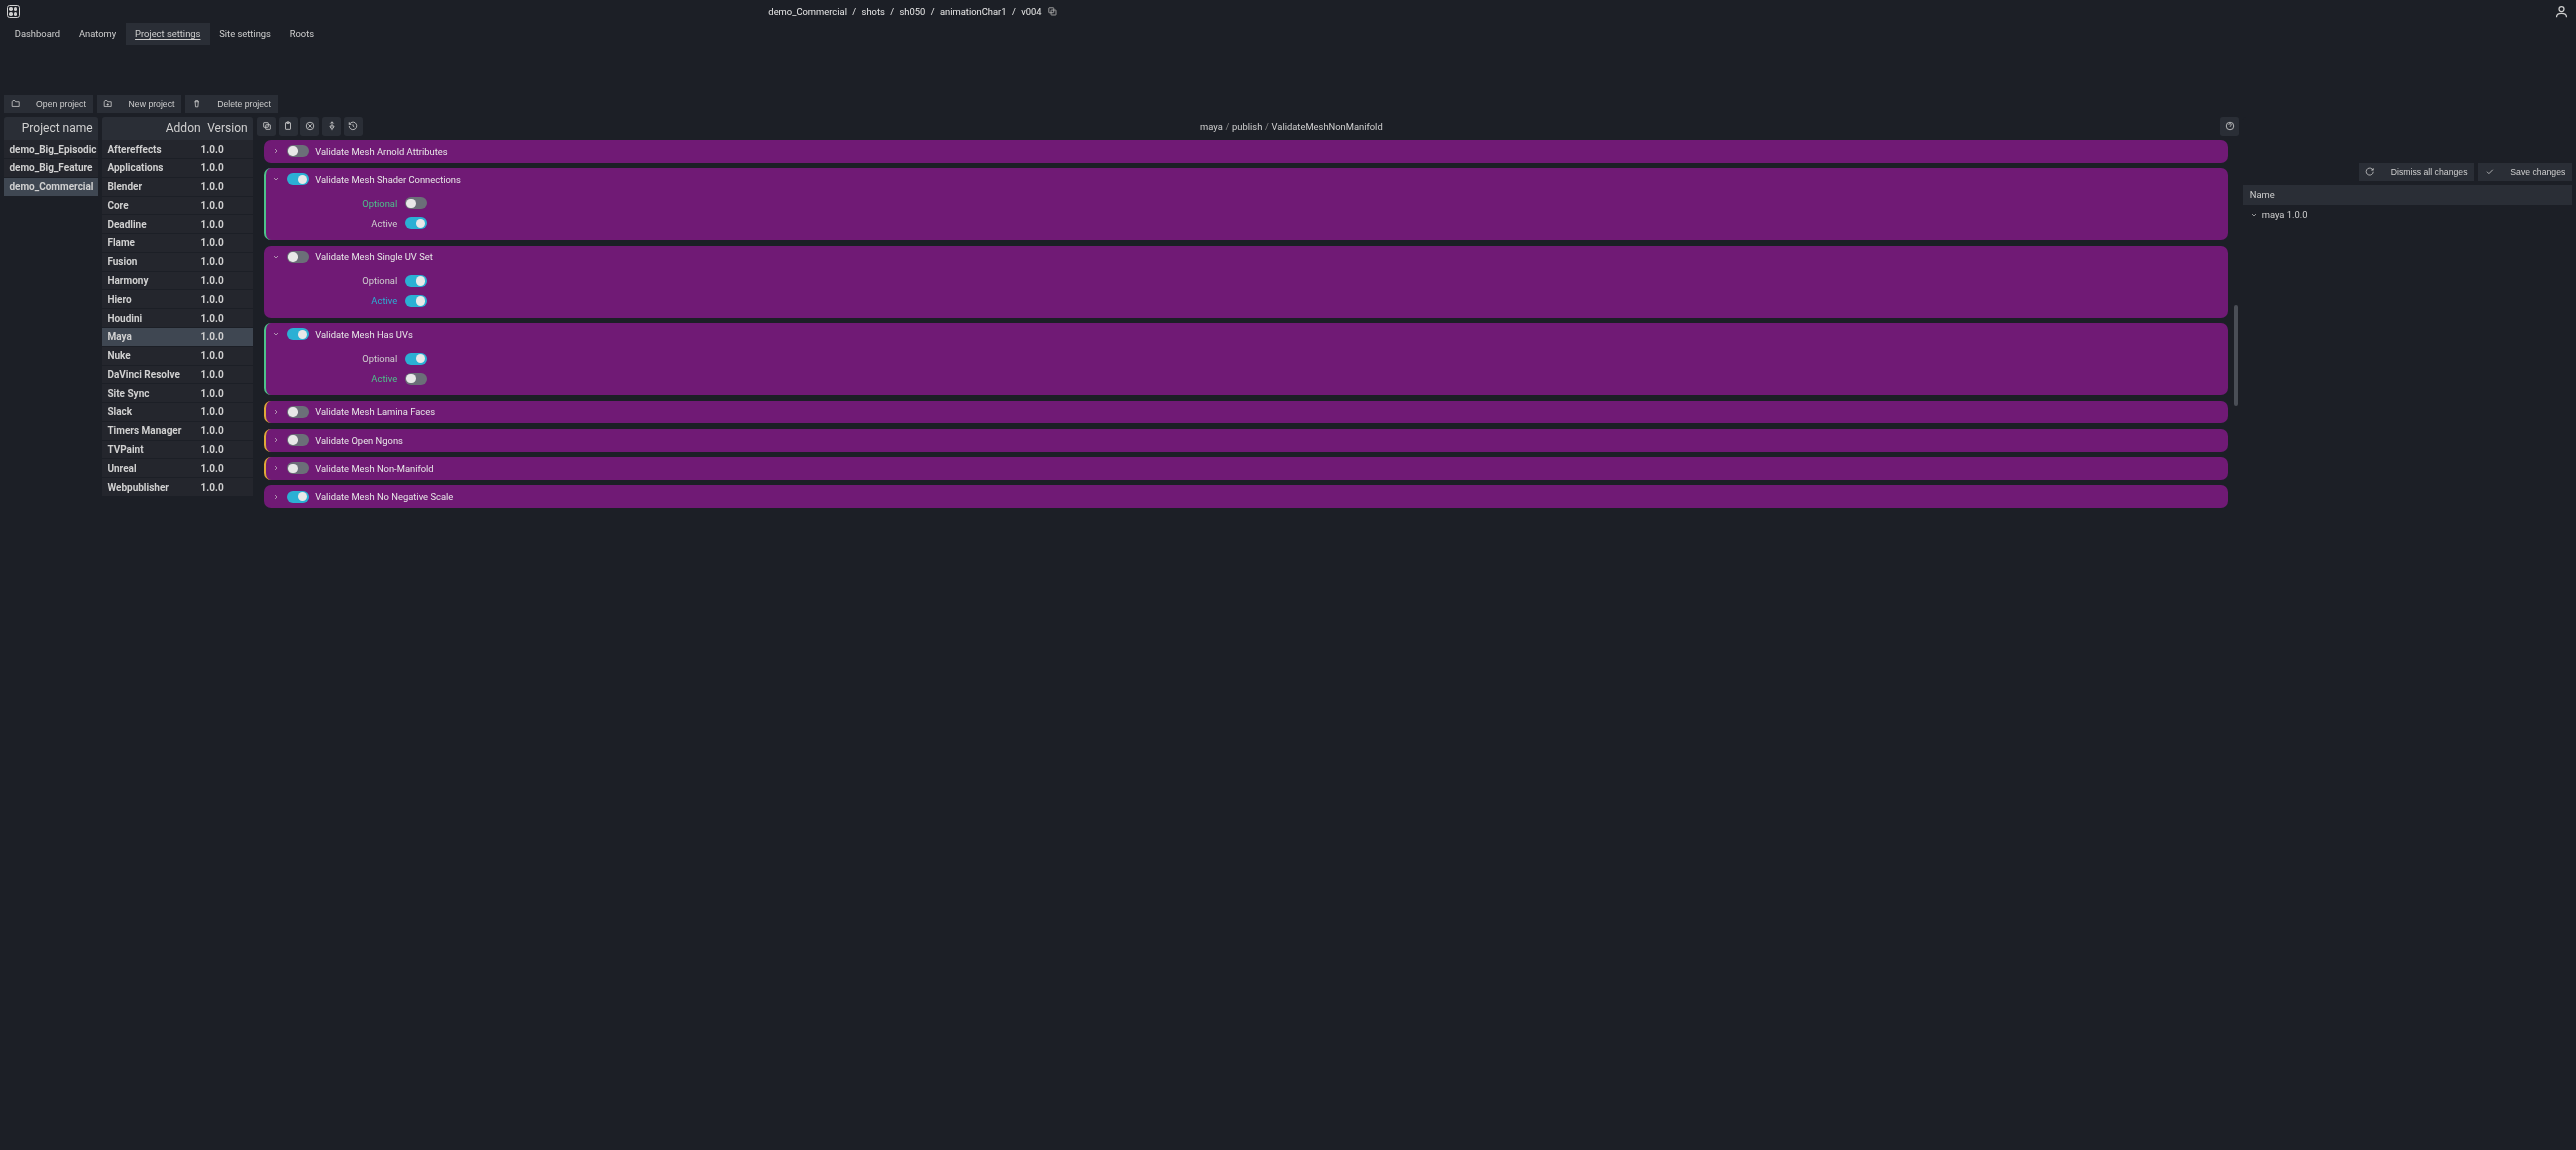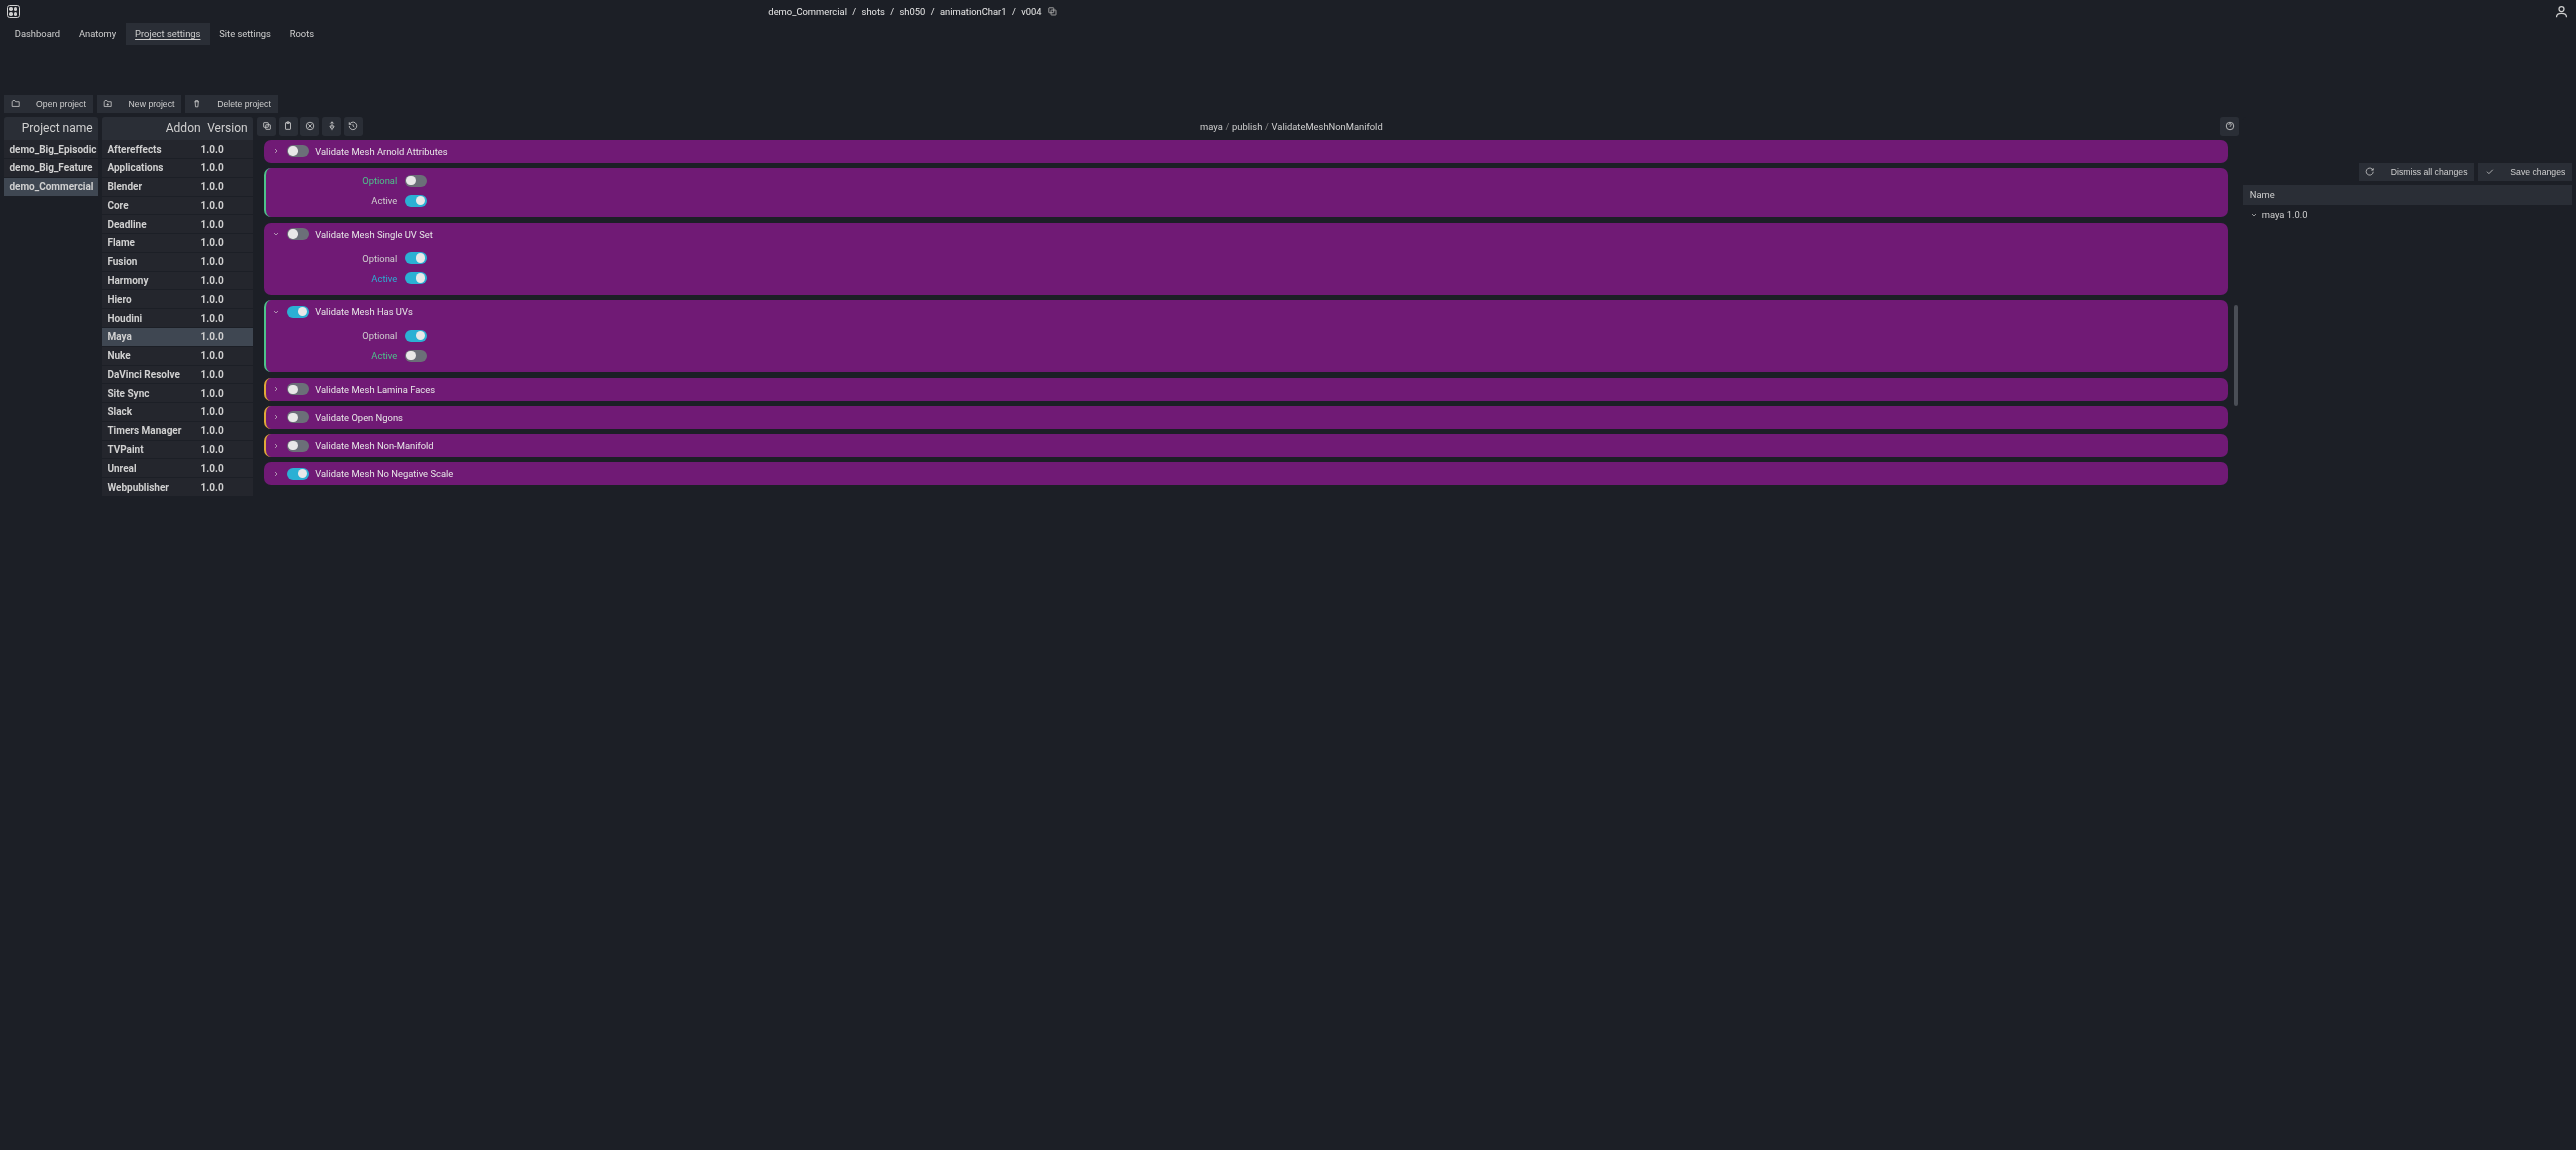--- a/index.html
+++ b/index.html
@@ -360,20 +360,29 @@
     <span class="chev">
               <svg width="8" height="8" viewBox="0 0 24 24" fill="none" stroke="currentColor" stroke-width="2">
                 <path d="M9 6l6 6-6 6"></path>
               </svg>
             </span>
     <div class="toggle "></div>
     <span class="vtitle">Validate Mesh Arnold Attributes</span>
   </div>
         </div>
         <div class="vrow mod-green">
+          <div class="vhead">
+    <span class="chev">
+              <svg width="8" height="8" viewBox="0 0 24 24" fill="none" stroke="currentColor" stroke-width="2">
+                <path d="M6 9l6 6 6-6"></path>
+              </svg>
+            </span>
+    <div class="toggle on"></div>
+    <span class="vtitle">Validate Mesh Shader Connections</span>
+  </div>
           <div class="vbody">
       <div class="field">
         <span class="field-label mod-green">Optional</span>
         <div class="toggle "></div>
       </div>
       <div class="field">
         <span class="field-label ">Active</span>
         <div class="toggle on"></div>
       </div>
     </div>

